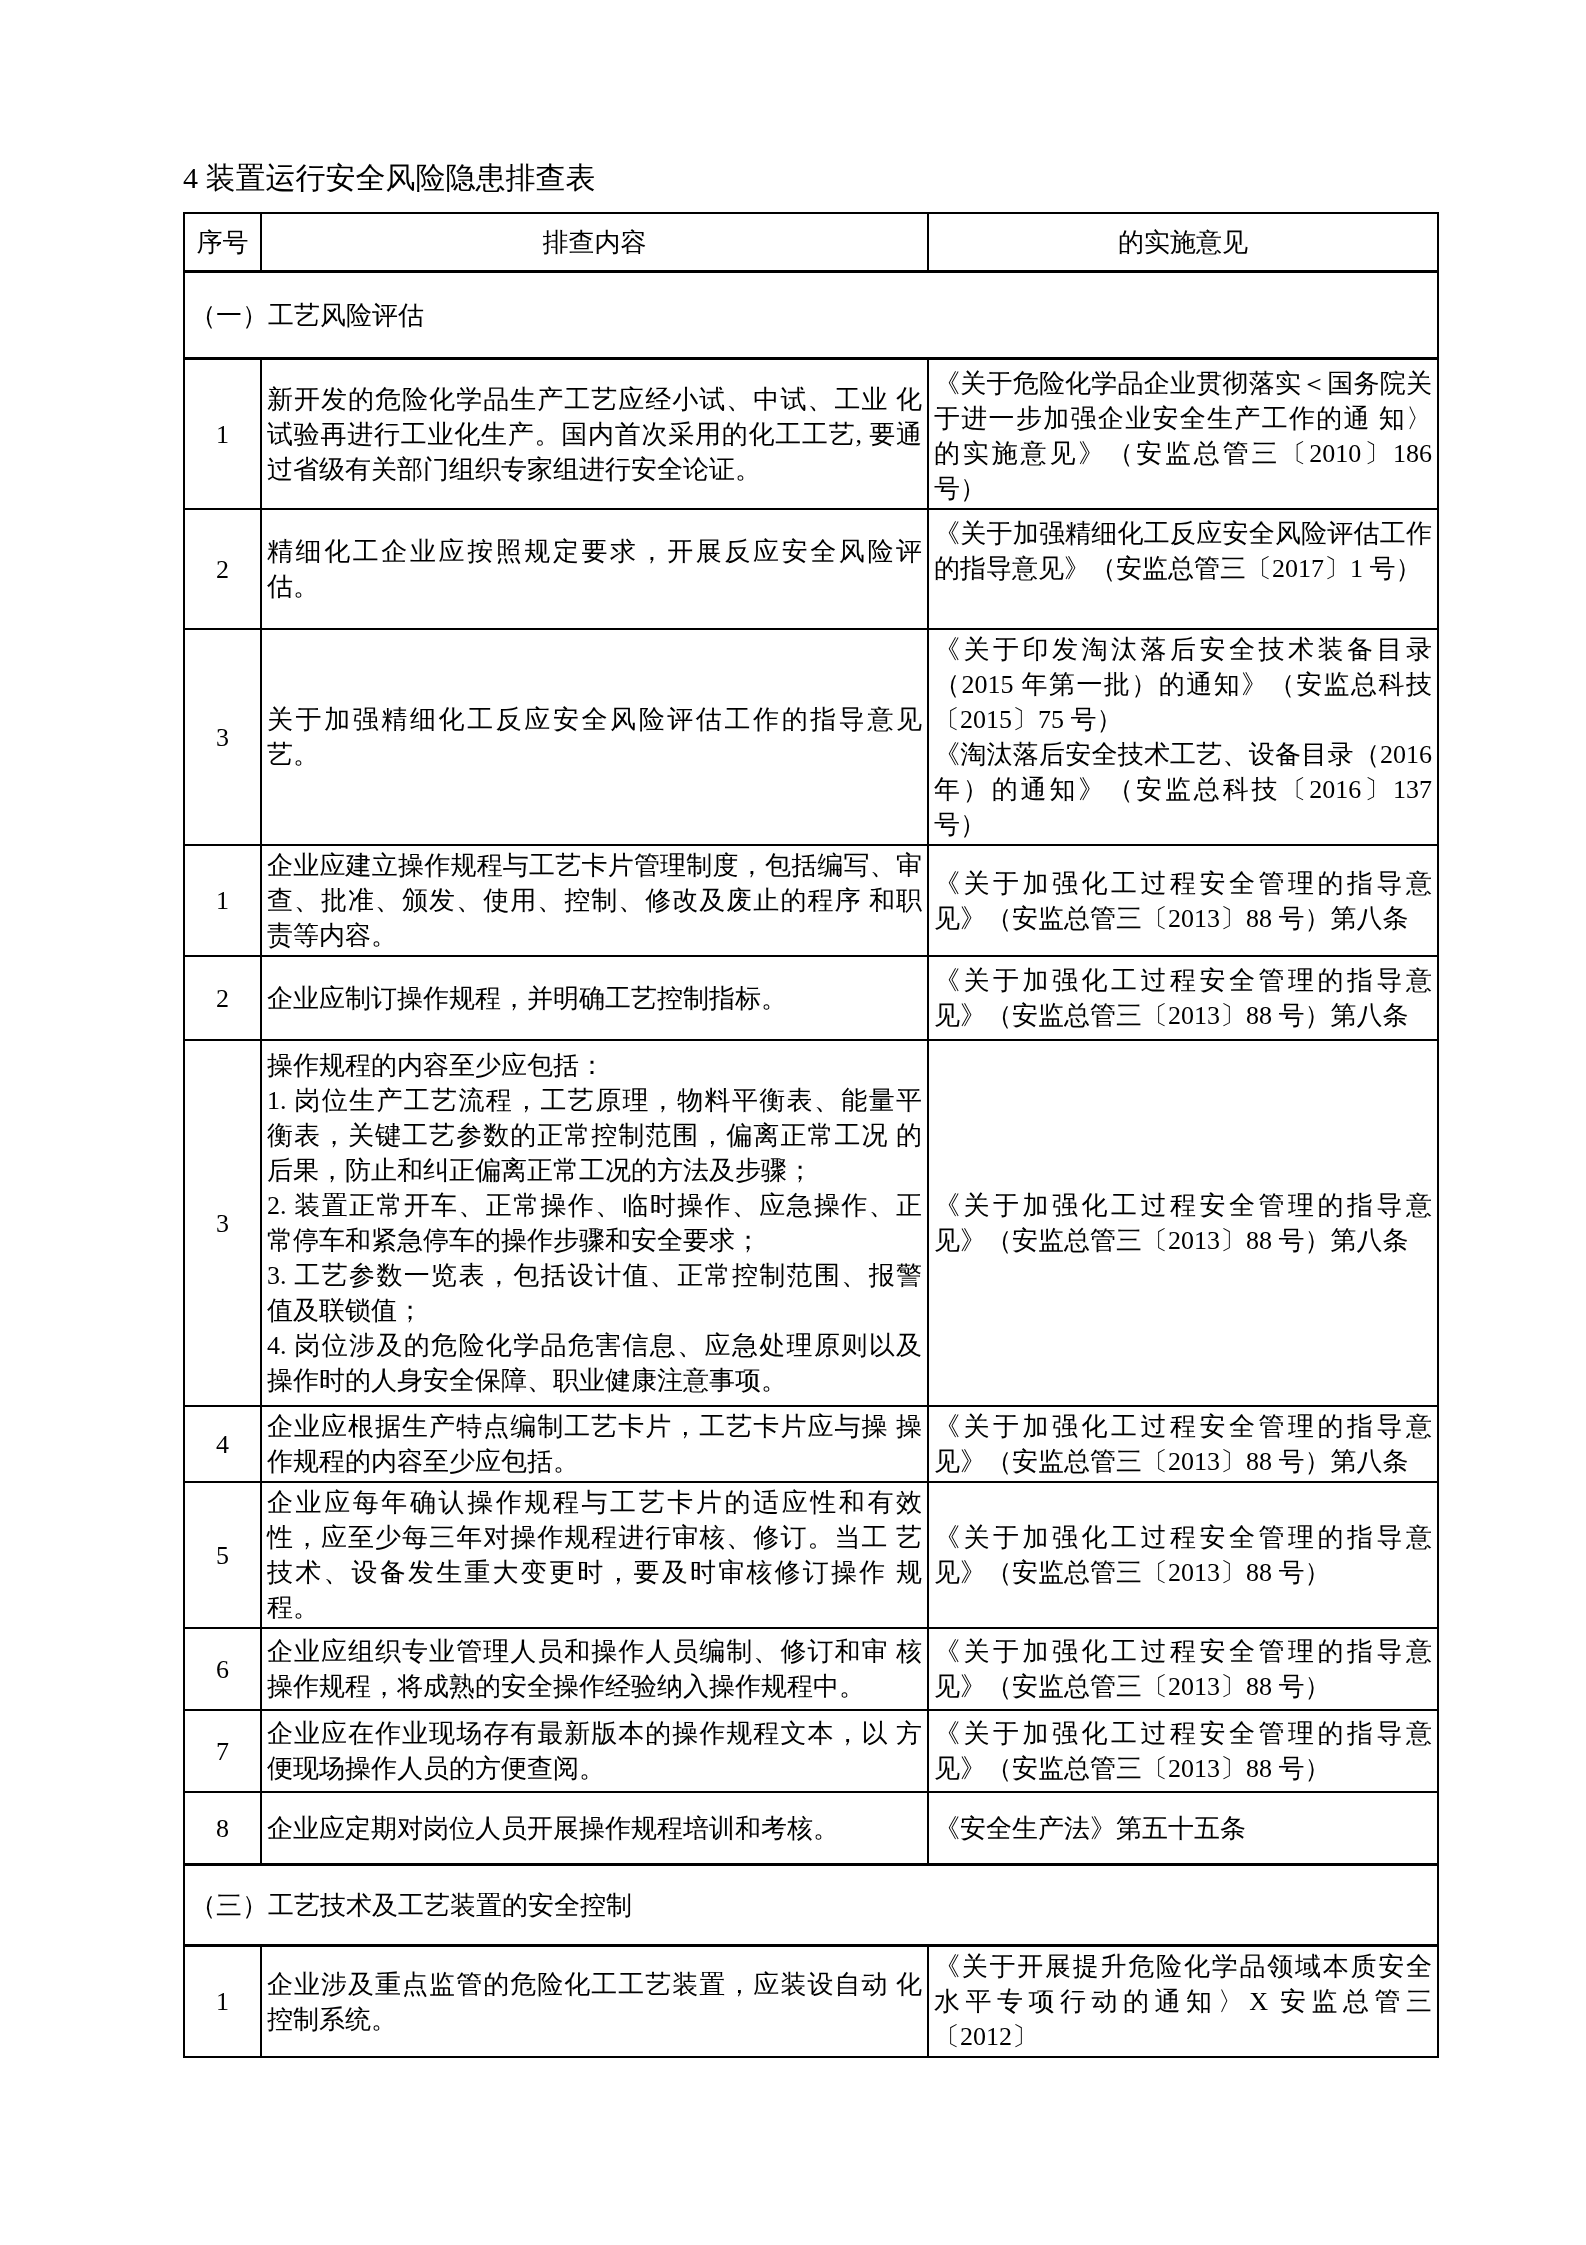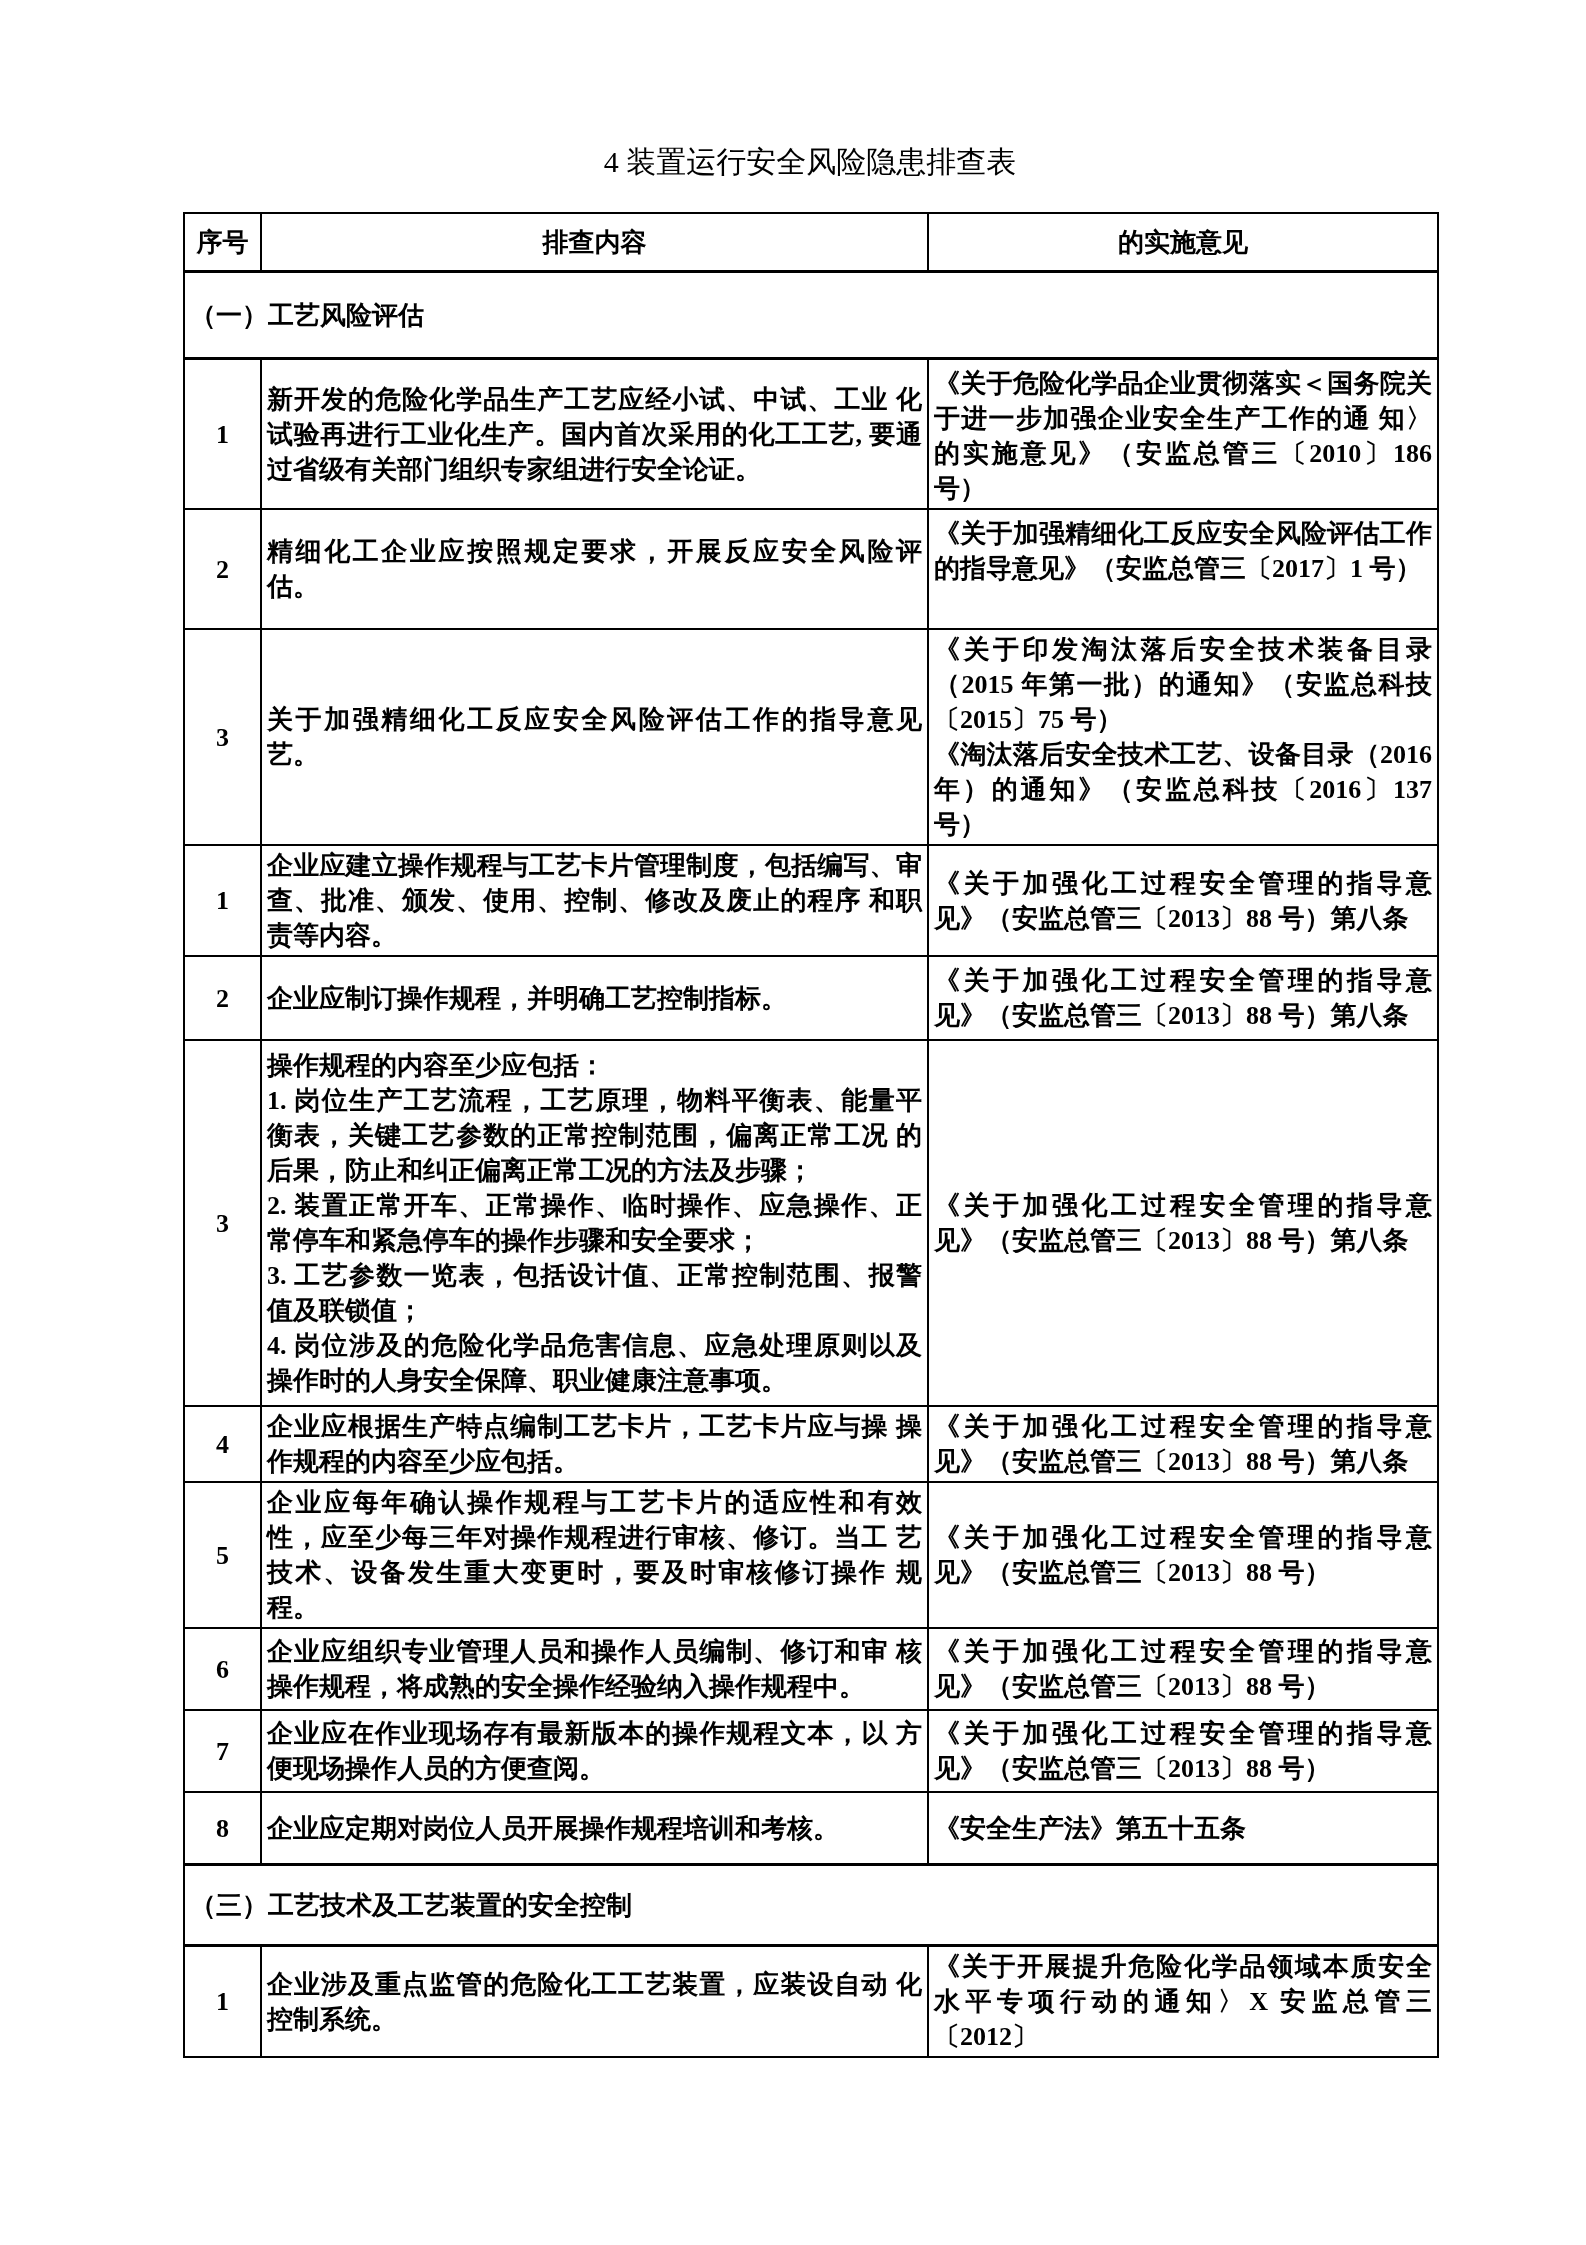--- a/index.html
+++ b/index.html
@@ -6,43 +6,43 @@
   .page{
     position:relative;
     width:1586px;height:2245px;
     background:#fff;
     color:#000;
     font-family:"Liberation Serif","DejaVu Serif",serif;
     overflow:hidden;
   }
   .doc-title{
     position:absolute;
-    left:183px;top:144px;width:1254px;
-    text-align:center;
+    left:183px;top:160px;width:1254px;
+    text-align:left;
     font-size:30px;
     line-height:36px;
     white-space:nowrap;
   }
   .tbl-wrap{
     position:absolute;
     left:183px;top:212px;width:1254px;
   }
   table.main{
     border-collapse:collapse;
     table-layout:fixed;
     width:1254px;
   }
   col.c-num{width:77px;}
   col.c-content{width:667px;}
   col.c-basis{width:510px;}
   td,th{
     border:2px solid #000;
     font-size:26px;
     line-height:35px;
-    font-weight:bold;
+    font-weight:normal;
     vertical-align:middle;
     padding:2px 5px;
     overflow:hidden;
   }
   th.hdr{text-align:center;}
   td.num{text-align:center;}
   td.content,td.basis{
     text-align:justify;
     white-space:pre-wrap;
   }

